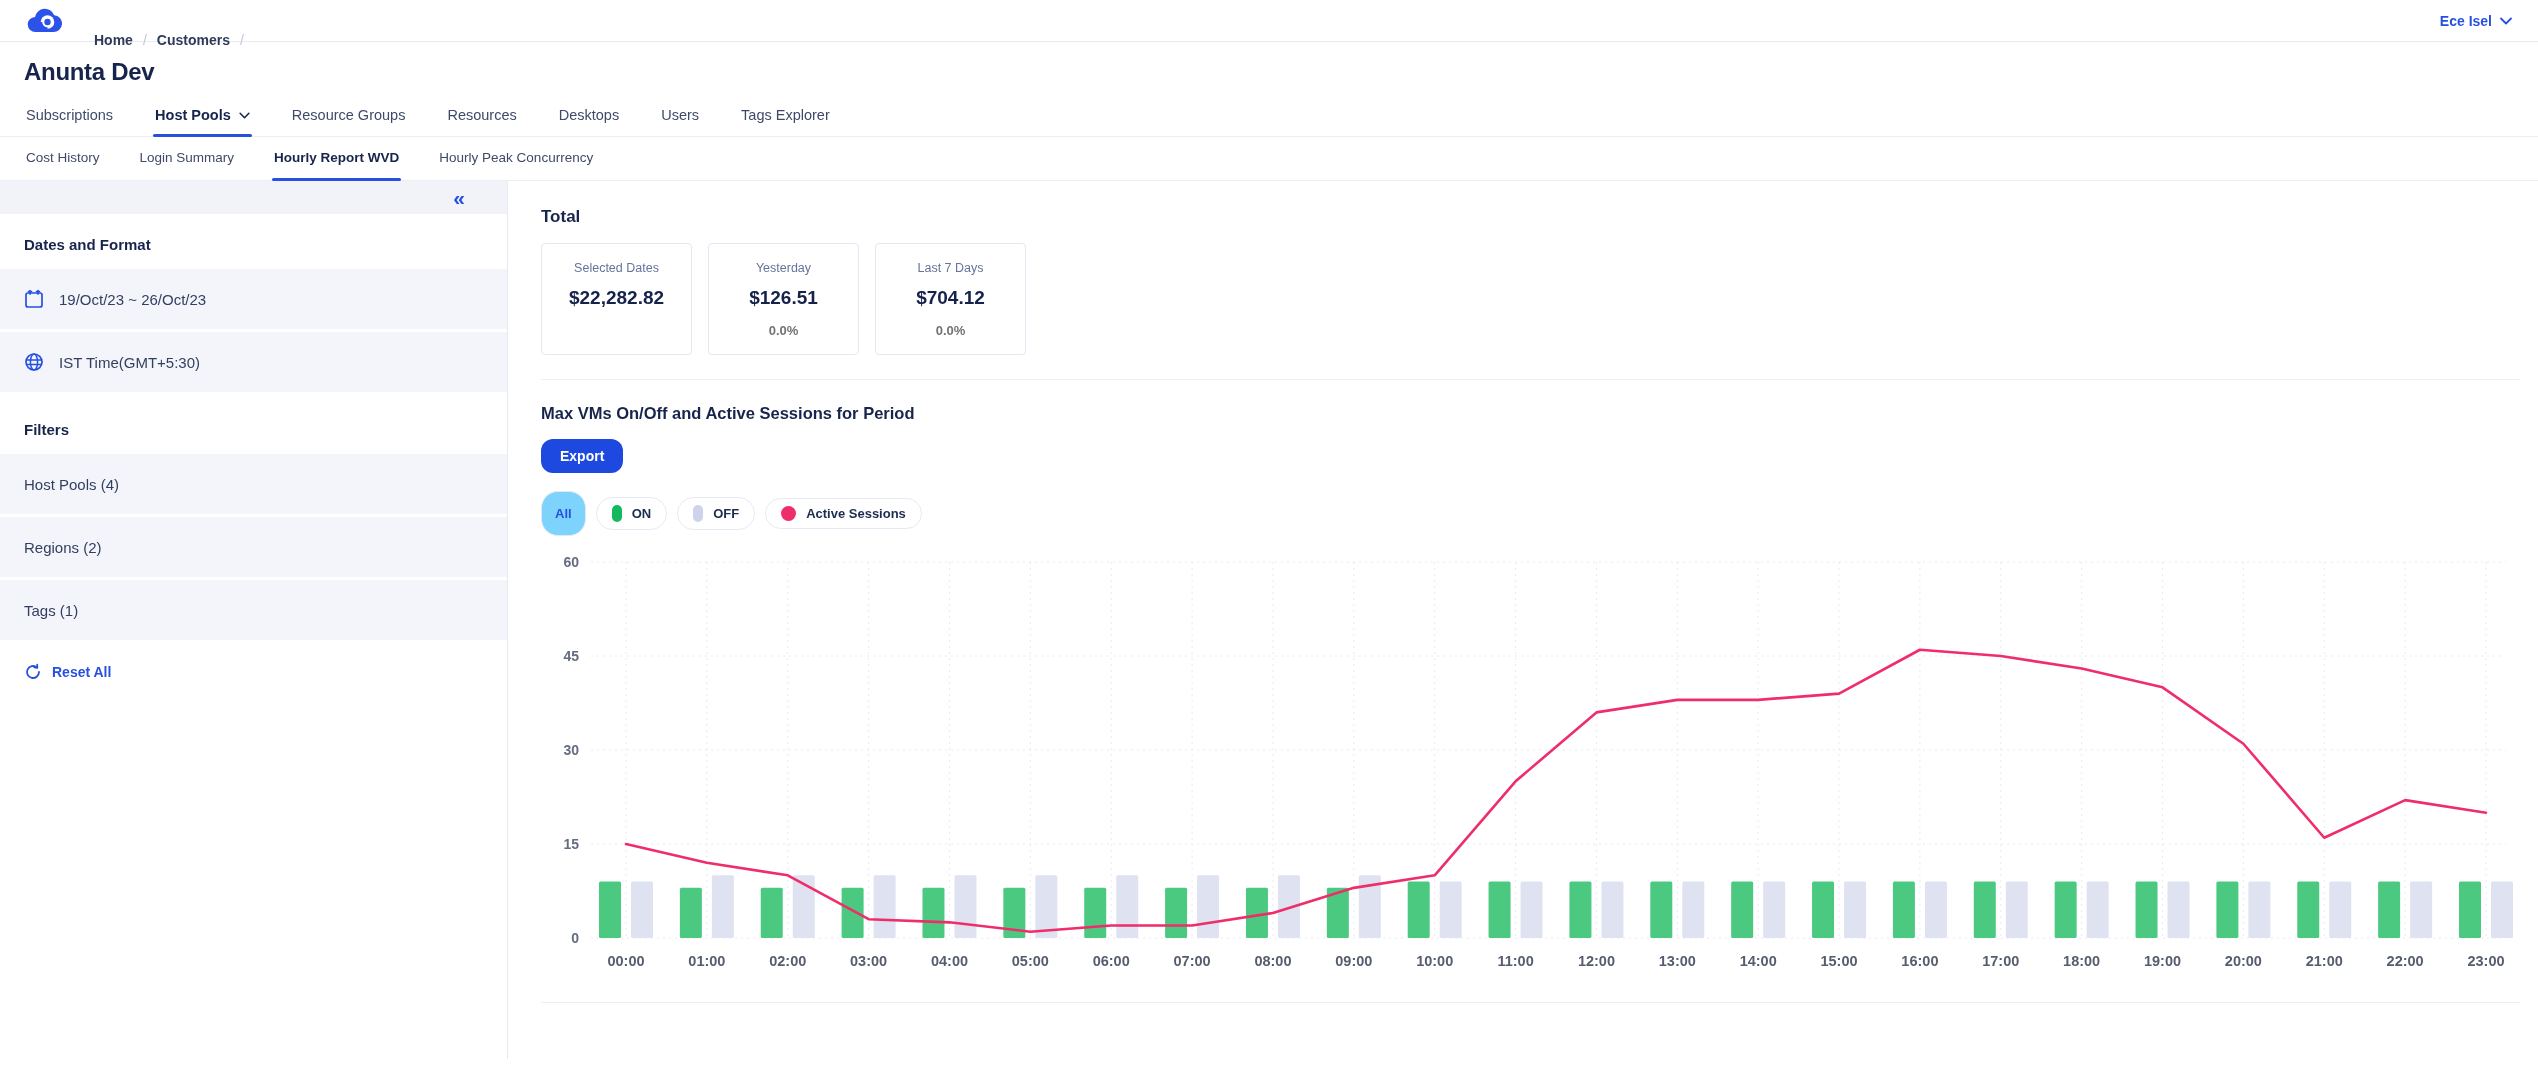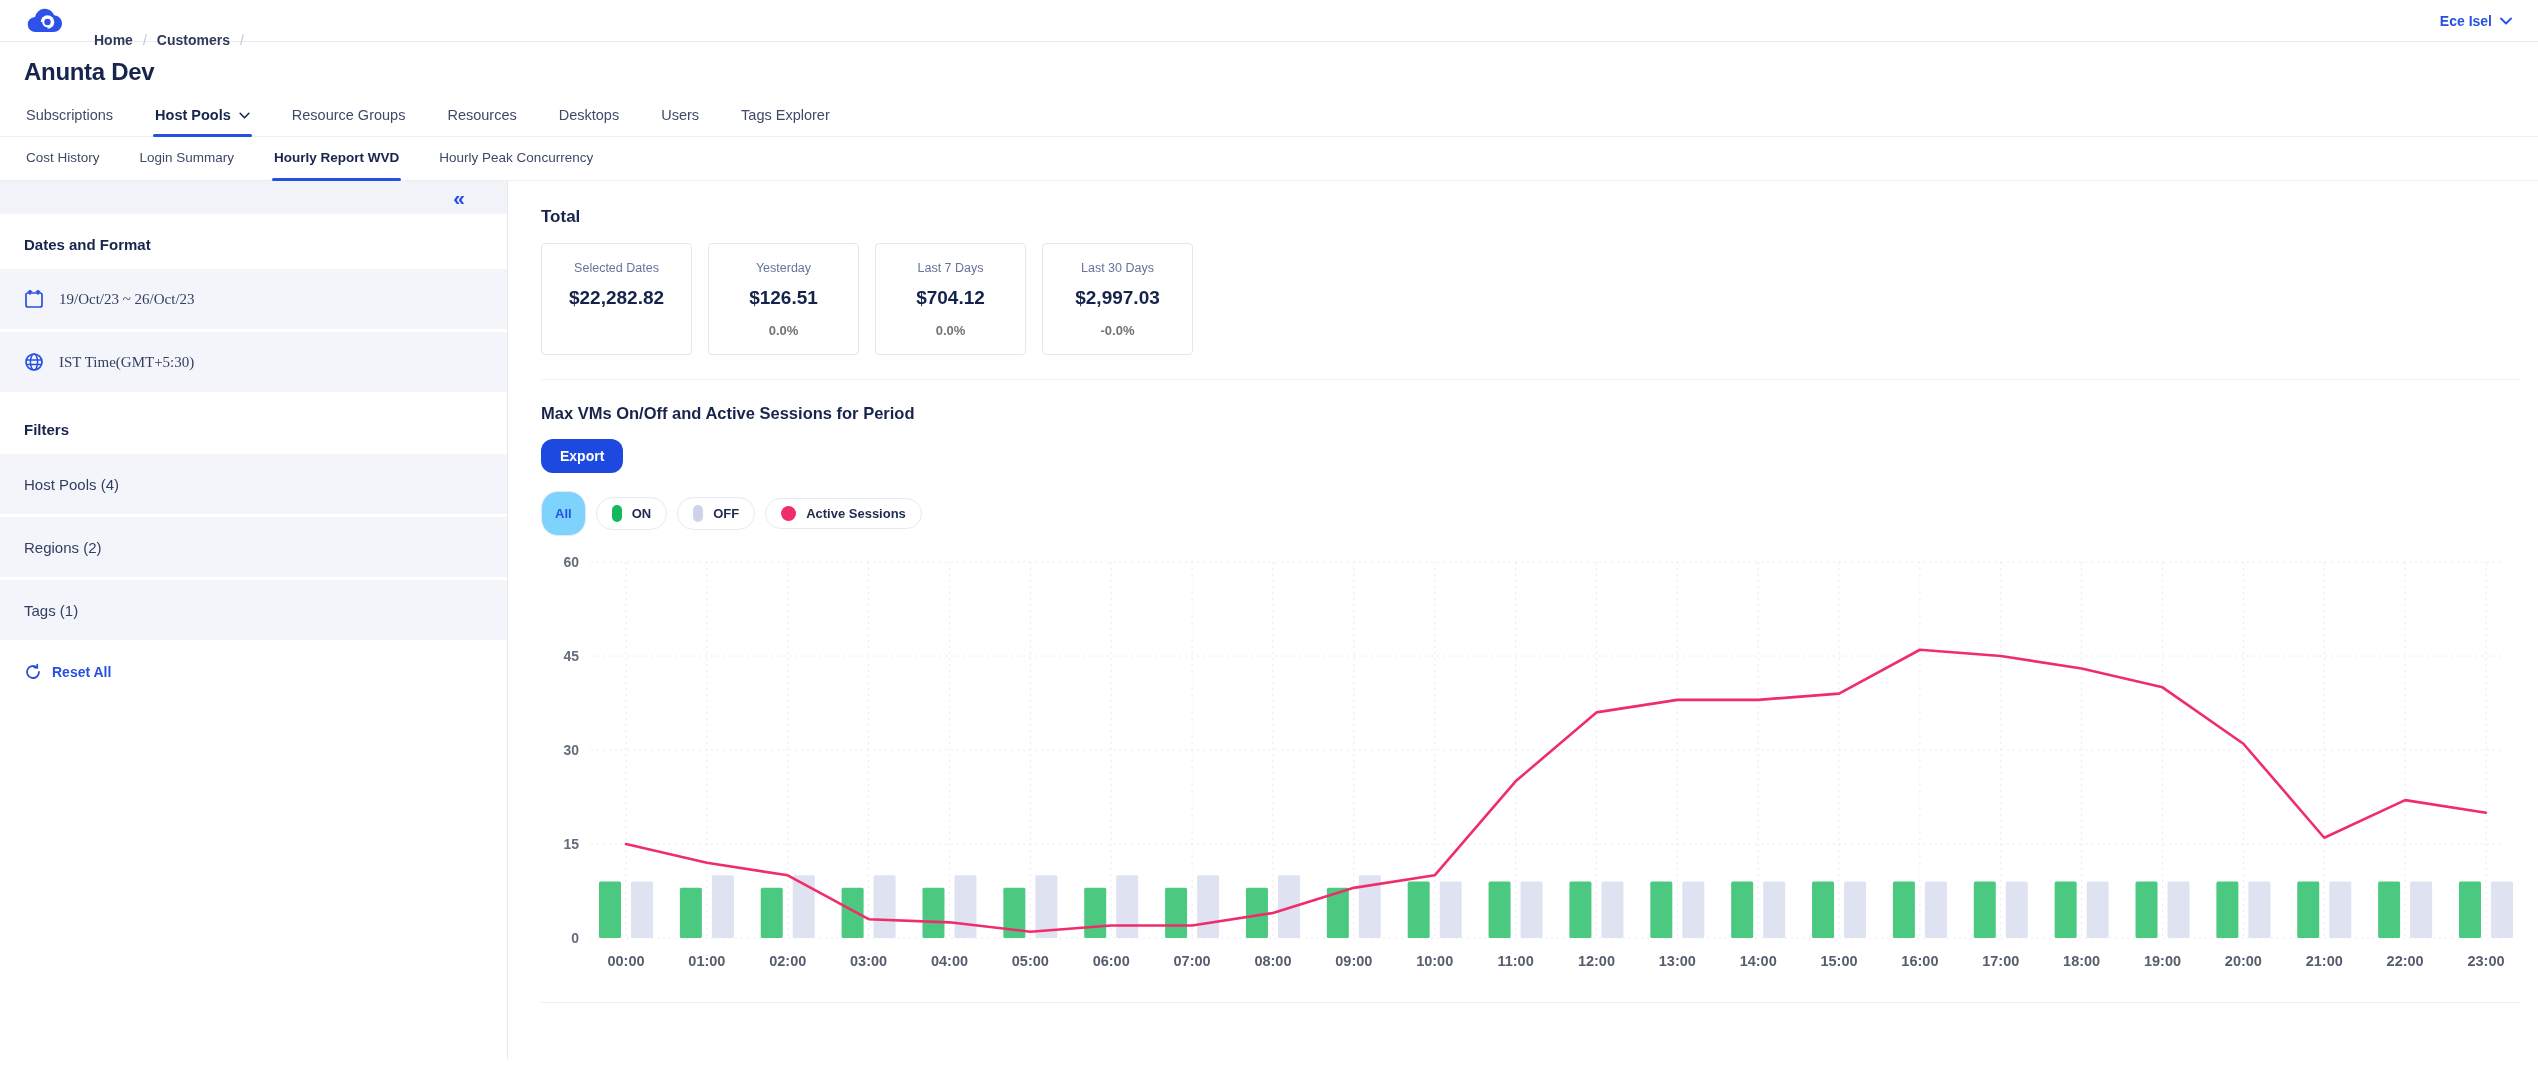--- a/index.html
+++ b/index.html
@@ -36,21 +36,21 @@
 
   
   .body{ display:flex; height:878px; }
   .sidebar{ width:508px; border-right:1px solid #e6e9f2; background:#fff;
     display:flex; flex-direction:column; flex-shrink:0;}
   .collapse-strip{ height:33px; background:#f1f3f9; display:flex; justify-content:flex-end;
     align-items:center; padding-right:42px; }
   .collapse-icon{ color:var(--accent); font-size:21px; font-weight:700; cursor:pointer; line-height:1;}
   .side-heading{ padding:22px 24px 16px; font-weight:800; font-size:15px; color:var(--navy); background:#fff;}
   .side-row{ background:#f3f5fa; height:60px; margin-bottom:3px; padding:0 24px;
-    display:flex; align-items:center; gap:15px; font-size:15px; color:#333f60; cursor:pointer;font-family:Liberation Serif, serif;}
+    display:flex; align-items:center; gap:15px; font-size:15px; color:#333f60; cursor:pointer;}
   .side-row svg{ flex-shrink:0; }
   .filters-heading{ padding:26px 24px 16px; font-weight:800; font-size:15px; color:var(--navy); background:#fff;}
   .filter-row{ background:#f3f5fa; height:60px; margin-bottom:3px; padding:0 24px;
     display:flex; align-items:center; font-size:15px; color:#333f60; cursor:pointer;}
   .reset-row{ padding:20px 24px; display:flex; align-items:center; gap:10px;
     color:var(--accent); font-weight:700; font-size:14px; cursor:pointer; background:#fff;}
 
   .main{ flex:1; padding:20px 18px 0 33px; }
   .total-heading{ font-size:17px; font-weight:800; color:var(--navy); margin:6px 0 16px;}
   .cards{ display:flex; gap:16px; padding-bottom:24px; border-bottom:1px solid #eff1f7;}
@@ -183,25 +183,20 @@
       </div>
       <div class="card">
         <div class="card-label">Yesterday</div>
         <div class="card-value">$126.51</div>
         <div class="card-delta">0.0%</div>
       </div>
       <div class="card">
         <div class="card-label">Last 7 Days</div>
         <div class="card-value">$704.12</div>
         <div class="card-delta">0.0%</div>
-      </div>
-      <div class="card">
-        <div class="card-label">Last 30 Days</div>
-        <div class="card-value">$2,997.03</div>
-        <div class="card-delta">-0.0%</div>
       </div>
     </div>
 
     <div class="chart-heading">Max VMs On/Off and Active Sessions for Period</div>
     <button class="export-btn">Export</button>
 
     <div class="legend">
       <div class="pill all">All</div>
       <div class="pill">
         <span class="dot-capsule" style="background: rgb(20, 184, 93);"></span>

